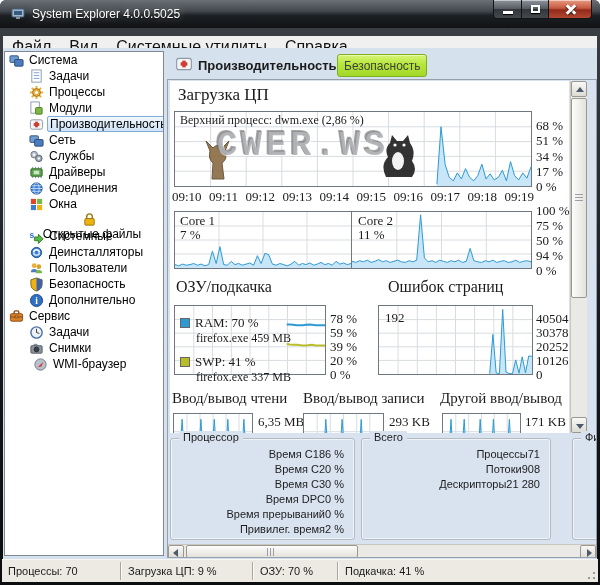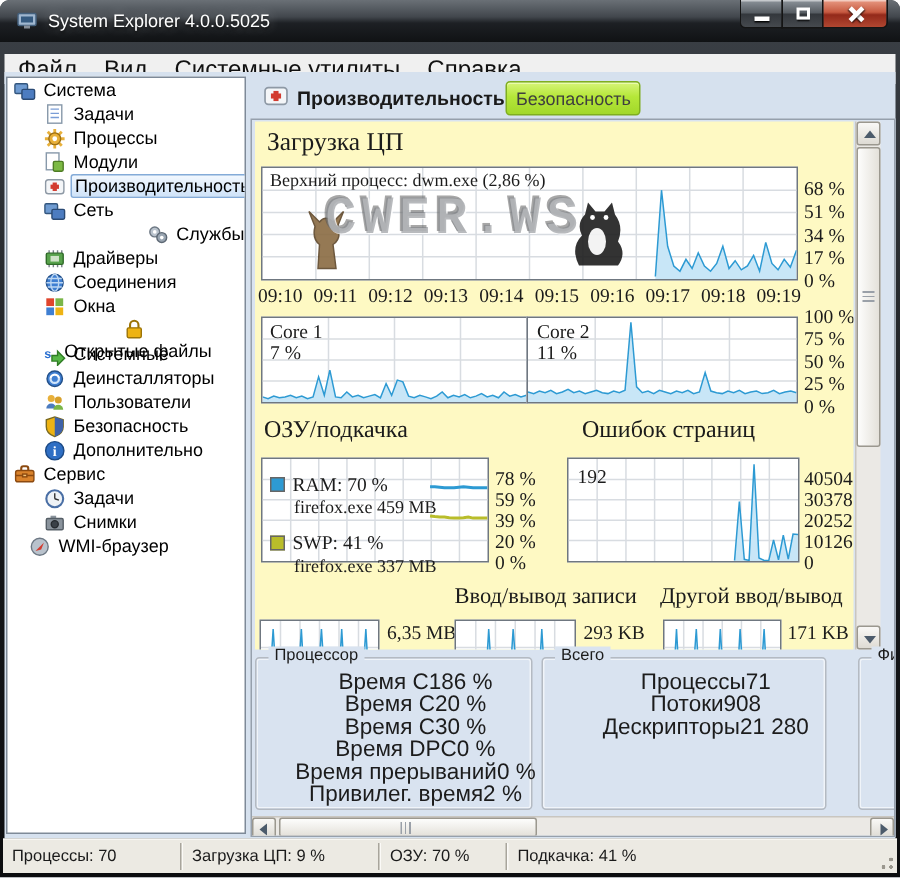--- a/index.html
+++ b/index.html
@@ -38,21 +38,21 @@
   
   .hdr{position:absolute;left:164px;top:3px;width:430px;height:29px;}
   .hicon{position:absolute;left:8px;top:4px;width:18px;height:18px;}
   .hicon svg{width:18px;height:18px;}
   .htitle{position:absolute;left:31px;top:7px;font-size:13px;font-weight:bold;color:#1a1a1a;}
   .secbtn{position:absolute;left:170px;top:3px;width:90px;height:23px;font-family:"Liberation Sans",sans-serif;
     background:linear-gradient(180deg,#d7f478,#b5e739 45%,#a2d82a);border:1px solid #7fae1f;border-radius:3px;
     box-shadow:inset 0 1px 0 #eafcab;color:#3f3f3f;font-size:12px;cursor:pointer;}
   
   .frame{position:absolute;left:164px;top:31px;width:430px;height:479px;border:1px solid #96a0ac;background:#d9e3f0;overflow:hidden;}
-  .viewport{position:absolute;left:2px;top:1px;width:399px;height:352px;overflow:hidden;background:#fef9c3;}
+  .viewport{position:absolute;left:2px;top:1px;width:399px;height:352px;overflow:hidden;background:#ffffff;}
   .stitle{position:absolute;font-family:"Liberation Serif","DejaVu Serif",serif;font-size:17px;color:#1b1b1b;white-space:nowrap;}
   .chart{position:absolute;background:#fff;border:1px solid #6f7780;}
   .chart svg{display:block;}
   .serif{font-family:"Liberation Serif","DejaVu Serif",serif;color:#1b1b1b;}
   .cpu-title{left:8px;top:4px;}
   .cpu-chart{left:4px;top:30px;width:358px;height:76px;}
   .cpu-topproc{position:absolute;left:10px;top:32px;font-size:12px;white-space:nowrap;}
   .watermark{position:absolute;left:46px;top:44px;font-size:36px;font-weight:bold;letter-spacing:3px;
     font-family:Liberation Mono, monospace;color:rgba(125,130,135,.55);
     text-shadow:1px 1px 0 rgba(255,255,255,.8),-1px -1px 0 rgba(80,80,80,.5);}
@@ -104,21 +104,21 @@
     background:repeating-linear-gradient(180deg,#9aa0a8 0 1px,transparent 1px 3px);}
   .hthumb{position:absolute;left:18px;top:0;width:172px;height:13px;border:1px solid #9b988f;border-radius:2px;
     background:linear-gradient(180deg,#fdfdfc,#e4e1da);}
   .hthumb .grip{position:absolute;left:80px;top:2px;width:8px;height:8px;
     background:repeating-linear-gradient(90deg,#9aa0a8 0 1px,transparent 1px 3px);}
   
   .stats{position:absolute;left:0;top:354px;width:430px;height:110px;}
   .group{position:absolute;top:4px;height:102px;border:1px solid #b4bac2;border-radius:3px;box-shadow:inset 0 0 0 1px rgba(255,255,255,.6);}
   .group .glabel{position:absolute;left:8px;top:-8px;background:#d9e3f0;padding:0 4px;font-size:11px;color:#1c1c1c;}
   .group .rows{position:absolute;left:0;top:8px;right:0;}
-  .grow{display:flex;justify-content:center;font-size:15px;color:#1c1c1c;line-height:15px;padding:0 10px 0 9px;white-space:nowrap;margin-left:30px;}
+  .grow{display:flex;justify-content:flex-end;font-size:11px;color:#1c1c1c;line-height:15px;padding:0 10px 0 9px;white-space:nowrap;margin-left:30px;}
   
   .statusbar{position:absolute;left:2px;top:559px;width:596px;height:23px;background:#eceae3;border-top:1px solid #f8f7f3;
     font-size:11px;color:#1a1a1a;}
   .sb-text{position:absolute;top:5px;white-space:nowrap;}
   .sb-sep{position:absolute;top:2px;width:1px;height:18px;background:#a8a59c;box-shadow:1px 0 0 #fbfaf7;}
   .sb-grip{position:absolute;right:2px;bottom:2px;width:12px;height:12px;
     background:
      radial-gradient(circle at 10px 10px,#9a978e 1.2px,transparent 1.4px),
      radial-gradient(circle at 10px 5px,#9a978e 1.2px,transparent 1.4px),
      radial-gradient(circle at 5px 10px,#9a978e 1.2px,transparent 1.4px);}
@@ -218,21 +218,21 @@
         </div>
         <div class="tree-item" style="padding-left: 24px;">
           <span class="ticon">
             <svg viewBox="0 0 16 16">
               <rect x="1" y="3" width="9" height="7" rx="1" fill="#6f9bd1" stroke="#33567e"></rect>
               <rect x="6" y="7" width="9" height="7" rx="1" fill="#4c7cc0" stroke="#2a4a74"></rect>
             </svg>
           </span>
           <span class="tlabel">Сеть</span>
         </div>
-        <div class="tree-item" style="padding-left: 24px; justify-content: flex-end;">
+        <div class="tree-item" style="padding-left: 24px;">
           <span class="ticon">
             <svg viewBox="0 0 16 16">
               <circle cx="5.5" cy="6" r="3.5" fill="#b9c2cc" stroke="#6d7884"></circle>
               <circle cx="5.5" cy="6" r="1.3" fill="#fff"></circle>
               <circle cx="10.5" cy="10" r="3.5" fill="#9aa6b2" stroke="#5d6874"></circle>
               <circle cx="10.5" cy="10" r="1.3" fill="#fff"></circle>
             </svg>
           </span>
           <span class="tlabel">Службы</span>
         </div>
@@ -359,21 +359,21 @@
         <div class="tree-item" style="padding-left: 24px;">
           <span class="ticon">
             <svg viewBox="0 0 16 16">
               <rect x="5" y="3" width="4" height="2" fill="#8a939c"></rect>
               <rect x="2" y="5" width="12" height="8" rx="1" fill="#8a939c" stroke="#555e66"></rect>
               <circle cx="8" cy="9" r="2.5" fill="#3a4148" stroke="#262b30"></circle>
             </svg>
           </span>
           <span class="tlabel">Снимки</span>
         </div>
-        <div class="tree-item" style="padding-left: 14px;">
+        <div class="tree-item" style="padding-left: 28px;">
           <span class="ticon">
             <svg viewBox="0 0 16 16">
               <circle cx="8" cy="8" r="6" fill="#b9c2cc" stroke="#6d7884"></circle>
               <path d="M5 11 L11 5 l-2 5 z" fill="#d23b2f"></path>
             </svg>
           </span>
           <span class="tlabel">WMI-браузер</span>
         </div>
       </div>
 
@@ -469,21 +469,21 @@
             <div>7 %</div>
           </div>
         <div class="core-lab c2">
             <div>Core 2</div>
             <div>11 %</div>
           </div>
         <div class="ylabels cores-y">
             <span>100 %</span>
             <span>75 %</span>
             <span>50 %</span>
-            <span>25 %</span>
+            <span>94 %</span>
             <span>0 %</span>
           </div>
 
         <div class="stitle mem-title">ОЗУ/подкачка</div>
         <div class="stitle pf-title">Ошибок страниц</div>
         <div class="chart mem-chart">
             <svg width="150" height="68" xmlns="http://www.w3.org/2000/svg">
               <line x1="18.8" y1="0" x2="18.8" y2="68" stroke="#d8dce1"></line>
               <line x1="37.5" y1="0" x2="37.5" y2="68" stroke="#d8dce1"></line>
               <line x1="56.3" y1="0" x2="56.3" y2="68" stroke="#d8dce1"></line>
@@ -540,20 +540,21 @@
             </svg>
           </div>
         <div class="pf-cur serif">192</div>
         <div class="ylabels pf-y">
             <span>40504</span>
             <span>30378</span>
             <span>20252</span>
             <span>10126</span>
             <span>0</span>
           </div>
+      <div class="io-title" style="left: 2px;">Ввод/вывод чтени</div>
           <div class="chart io-chart" style="left: 3px; width: 80px;">
             <svg width="78" height="53" xmlns="http://www.w3.org/2000/svg">
               <line x1="13.0" y1="0" x2="13.0" y2="53" stroke="#d8dce1"></line>
               <line x1="26.0" y1="0" x2="26.0" y2="53" stroke="#d8dce1"></line>
               <line x1="39.0" y1="0" x2="39.0" y2="53" stroke="#d8dce1"></line>
               <line x1="52.0" y1="0" x2="52.0" y2="53" stroke="#d8dce1"></line>
               <line x1="65.0" y1="0" x2="65.0" y2="53" stroke="#d8dce1"></line>
               <line x1="0" y1="17.7" x2="78" y2="17.7" stroke="#d8dce1"></line>
               <line x1="0" y1="35.3" x2="78" y2="35.3" stroke="#d8dce1"></line>
               <polygon points="0.0,53 0.0,53.0 2.7,53.0 5.4,47.7 8.1,5.3 10.8,47.7 13.4,53.0 16.1,53.0 18.8,42.4 21.5,53.0 24.2,47.7 26.9,5.3 29.6,53.0 32.3,47.7 35.0,53.0 37.7,42.4 40.3,5.3 43.0,47.7 45.7,53.0 48.4,47.7 51.1,53.0 53.8,5.3 56.5,53.0 59.2,47.7 61.9,42.4 64.6,53.0 67.2,47.7 69.9,5.3 72.6,53.0 75.3,47.7 78.0,53.0 78.0,53" fill="#c8e6f7"></polygon>

